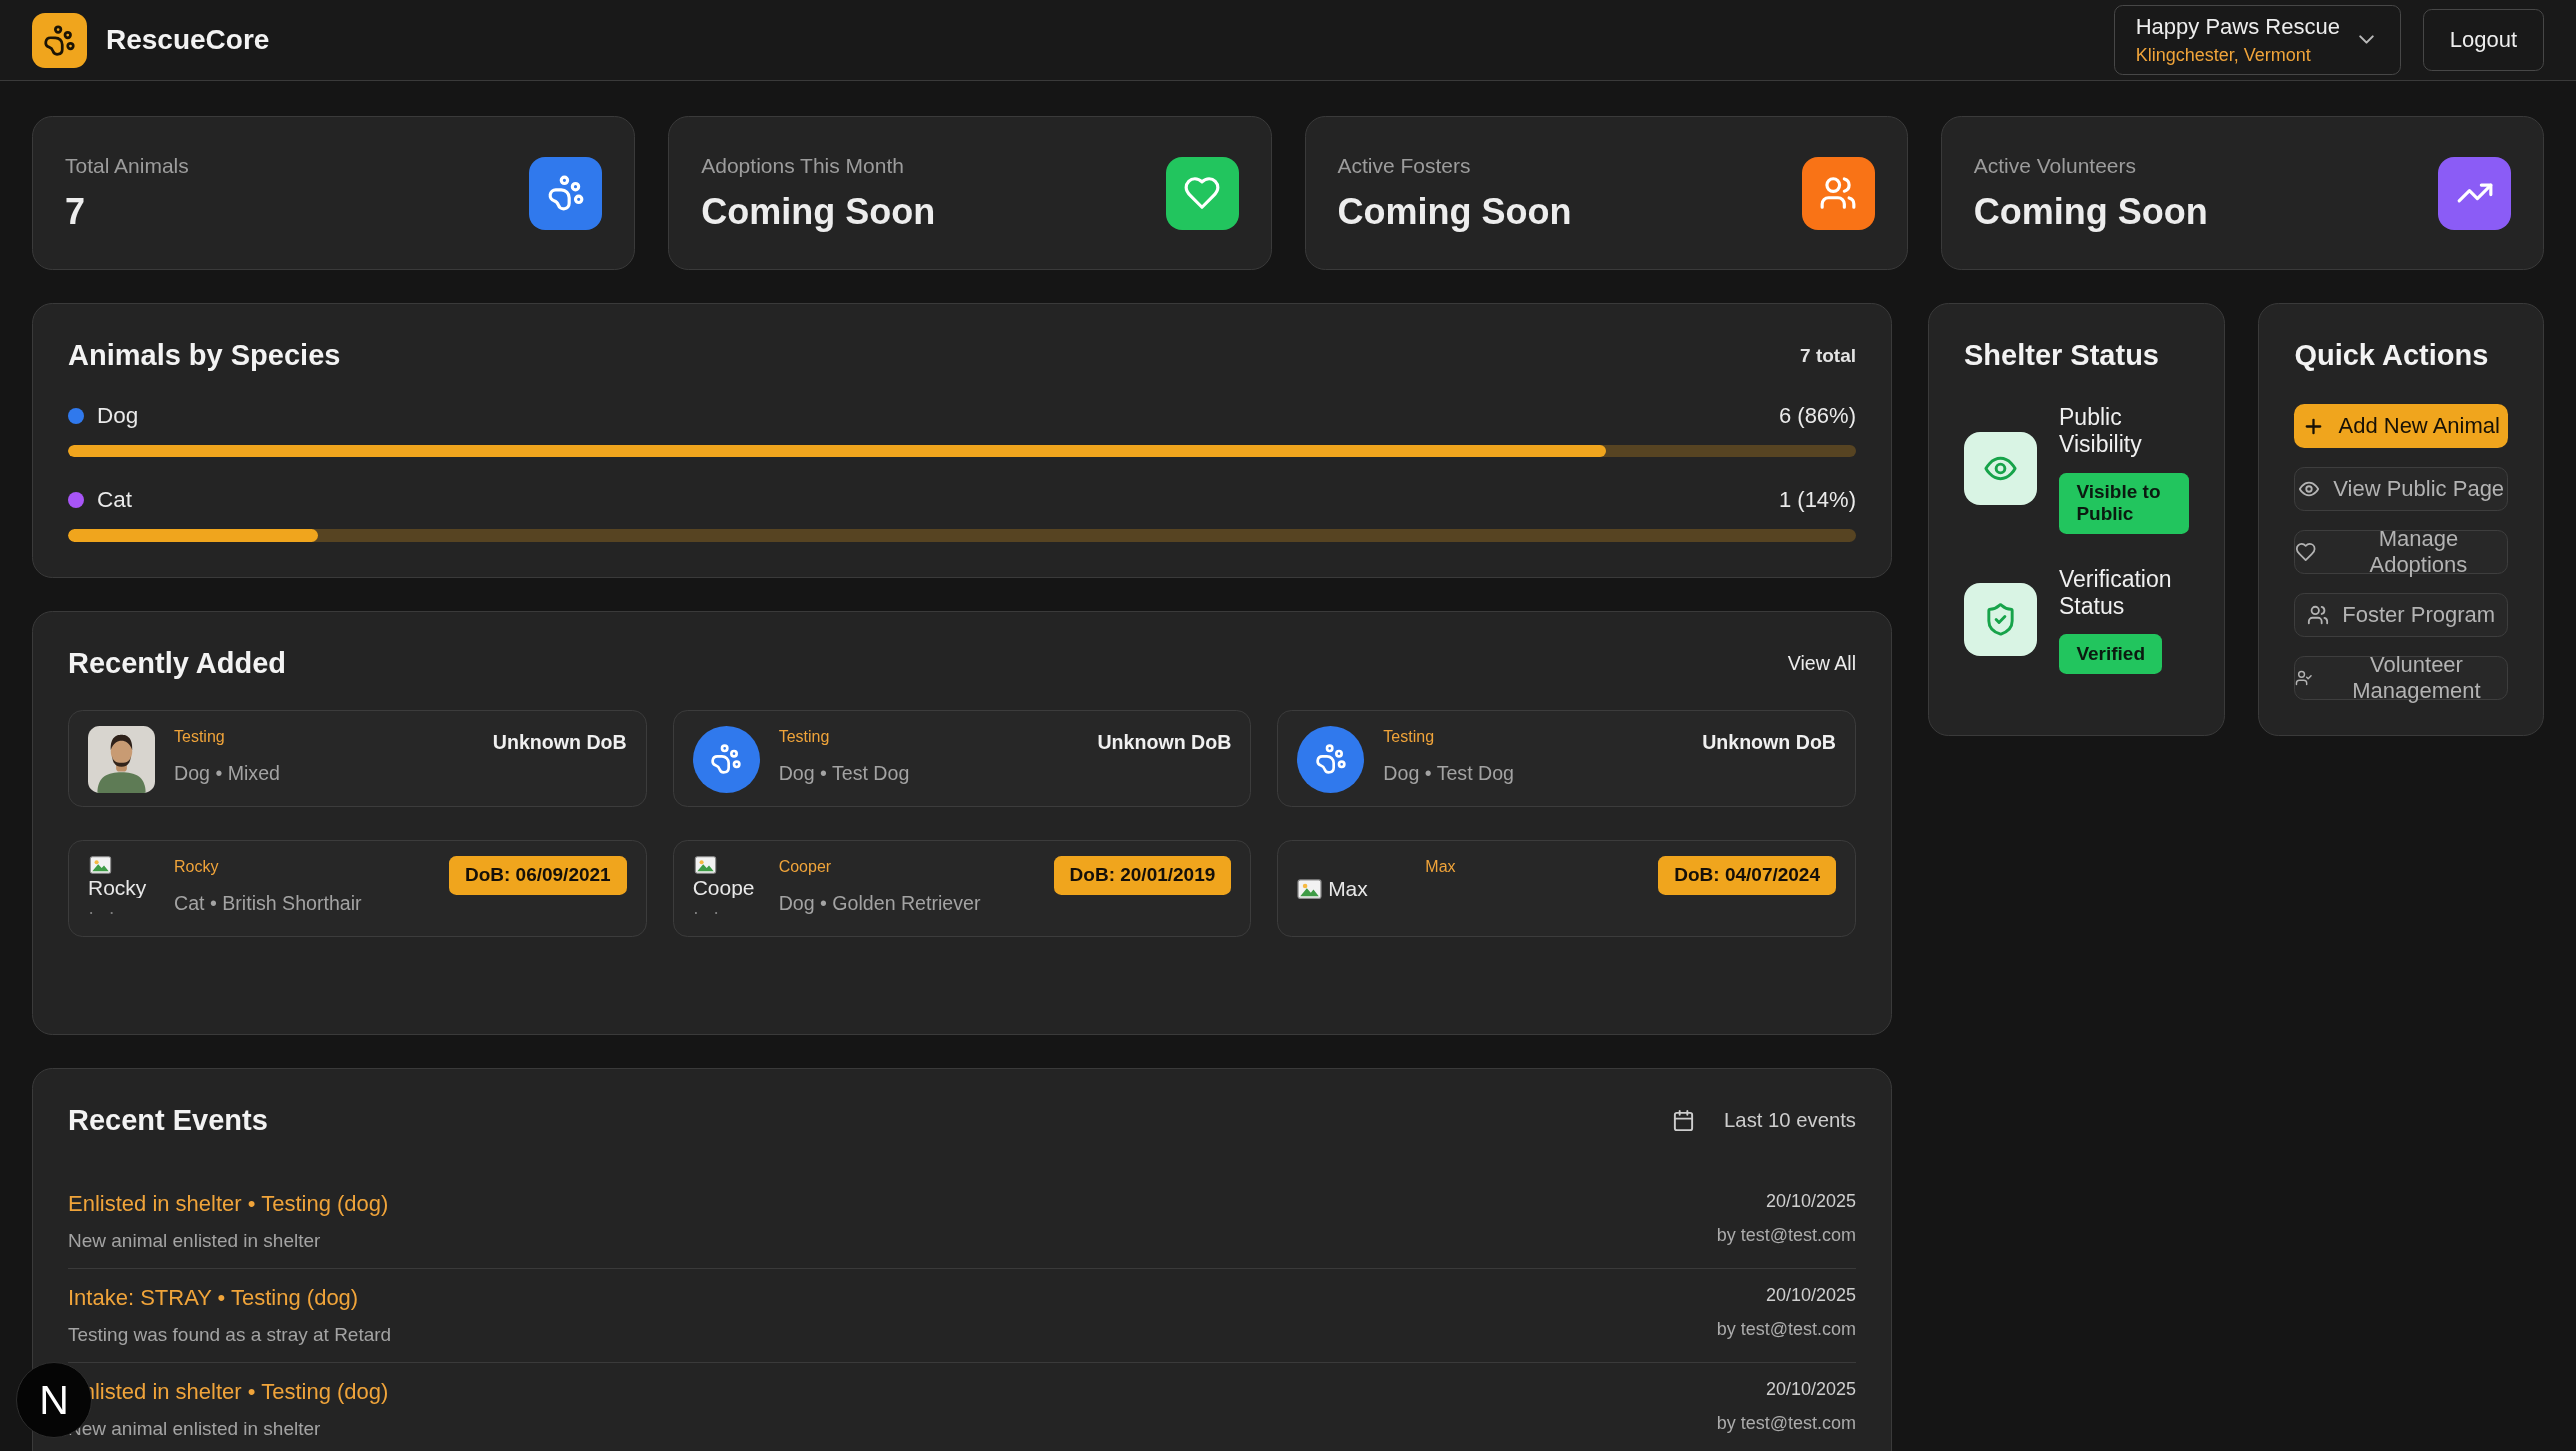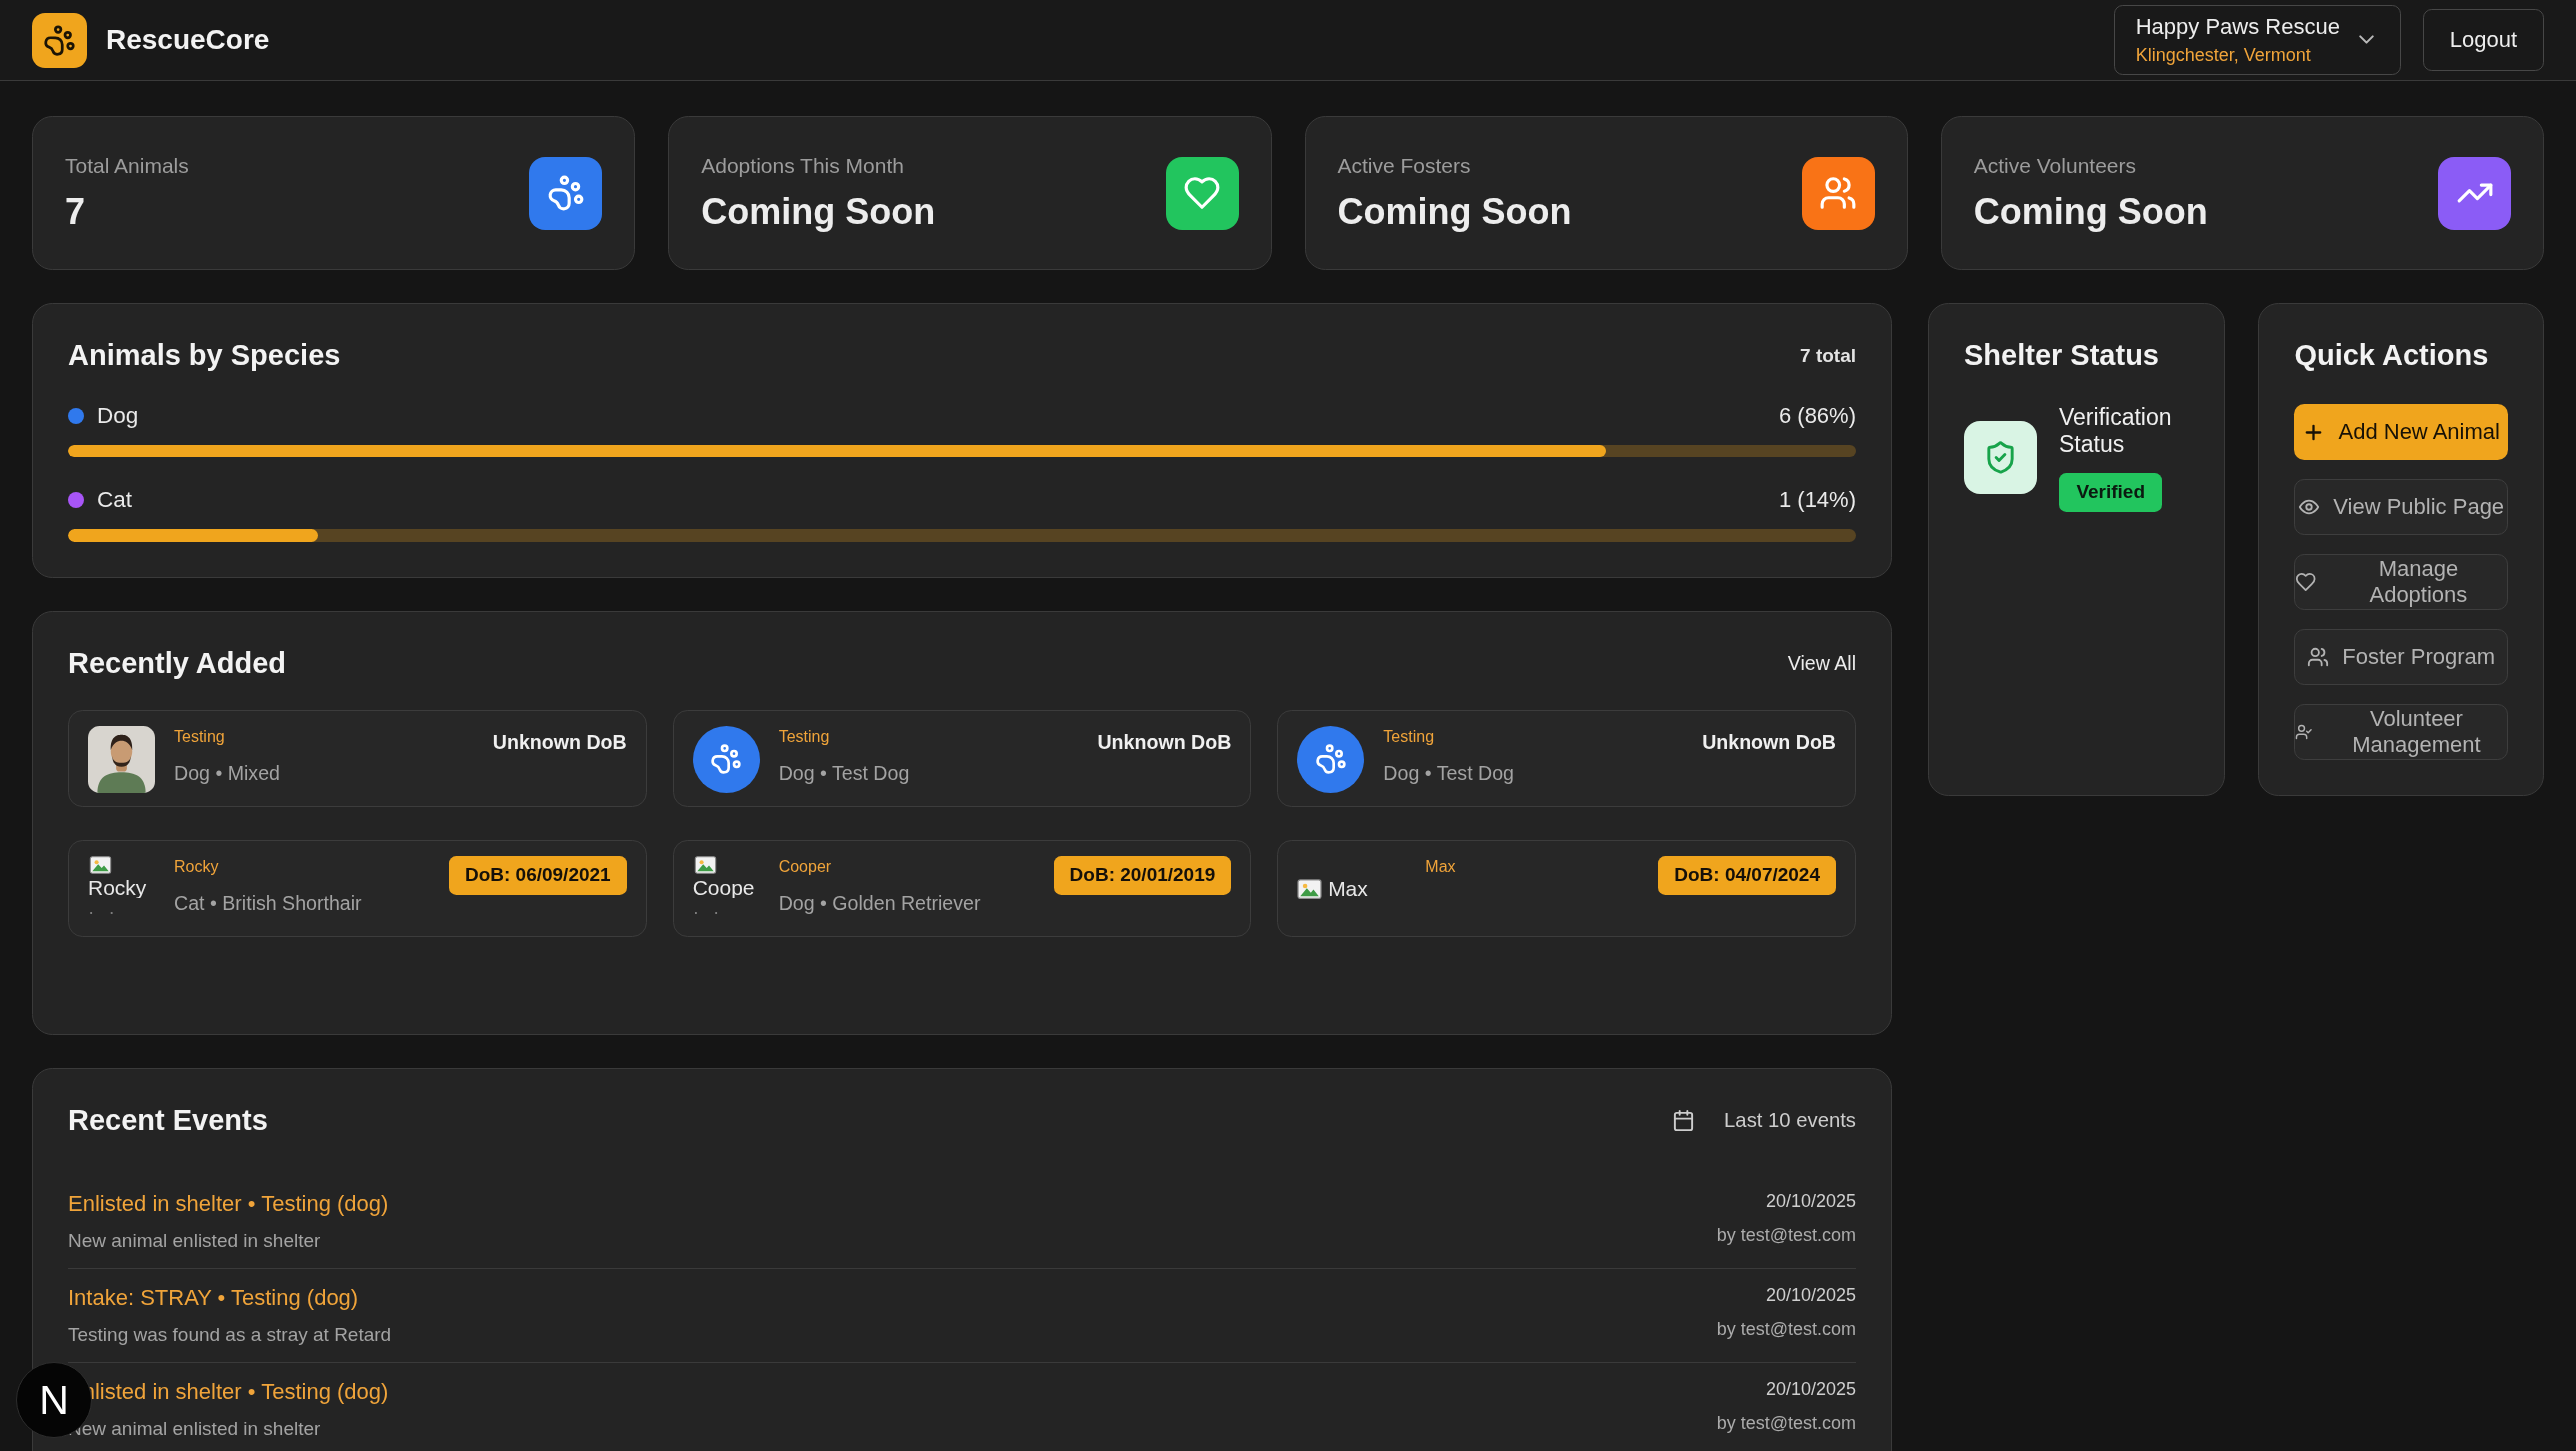--- a/index.html
+++ b/index.html
@@ -87,21 +87,21 @@
   
   .status-item { display:flex; align-items:center; gap:22px; margin-top:32px; }
   .status-tile { width:73px; height:73px; border-radius:16px; background:#d9f4e4; color:#17a34a;
                  display:flex; align-items:center; justify-content:center; flex:none; }
   .status-label { font-size:23px; color:#f0f0f0; }
   .status-badge { display:inline-block; margin-top:14.5px; background:#22c55e; color:#0b1a10;
                   font-size:19px; font-weight:700; padding:8.7px 17.4px; border-radius:7.3px; }
 
   
   .actions-list { margin-top:32px; display:flex; flex-direction:column; gap:19px; }
-  .qa-btn { width:100%; height:56px; border-radius:10.2px; display:flex; align-items:center; justify-content:center;
+  .qa-btn { width:100%; height:44px; border-radius:10.2px; display:flex; align-items:center; justify-content:center;
             gap:13px; font-size:22px; font-family:inherit; cursor:pointer; }
   .qa-btn.primary { background:#f0a51d; border:none; color:#171106; font-weight:500; }
   .qa-btn.secondary { background:#282828; border:1.5px solid #3e3e3e; color:#b3b3b3; }
 
   
   .next-badge { position:fixed; left:16px; bottom:13px; width:76px; height:76px; border-radius:50%;
                 background:#050505; border:1.5px solid #2e2e2e; display:flex; align-items:center;
                 justify-content:center; z-index:10; cursor:pointer; }
   .next-badge span { color:#fff; font-size:41px; font-weight:400; }
 
@@ -431,20 +431,31 @@
 
         </div>
       </section>
     </div>
 
     <aside class="right-col">
 
       <section class="card">
         <div class="card-title">Shelter Status</div>
 
+        <div class="status-item">
+          <div class="status-tile">
+            <svg width="35" height="35" viewBox="0 0 24 24">
+                <use href="#i-eye"></use>
+              </svg>
+          </div>
+          <div>
+            <div class="status-label">Public Visibility</div>
+            <span class="status-badge">Visible to Public</span>
+          </div>
+        </div>
 
         <div class="status-item">
           <div class="status-tile">
             <svg width="35" height="35" viewBox="0 0 24 24">
                 <use href="#i-shield"></use>
               </svg>
           </div>
           <div>
             <div class="status-label">Verification Status</div>
             <span class="status-badge">Verified</span>

